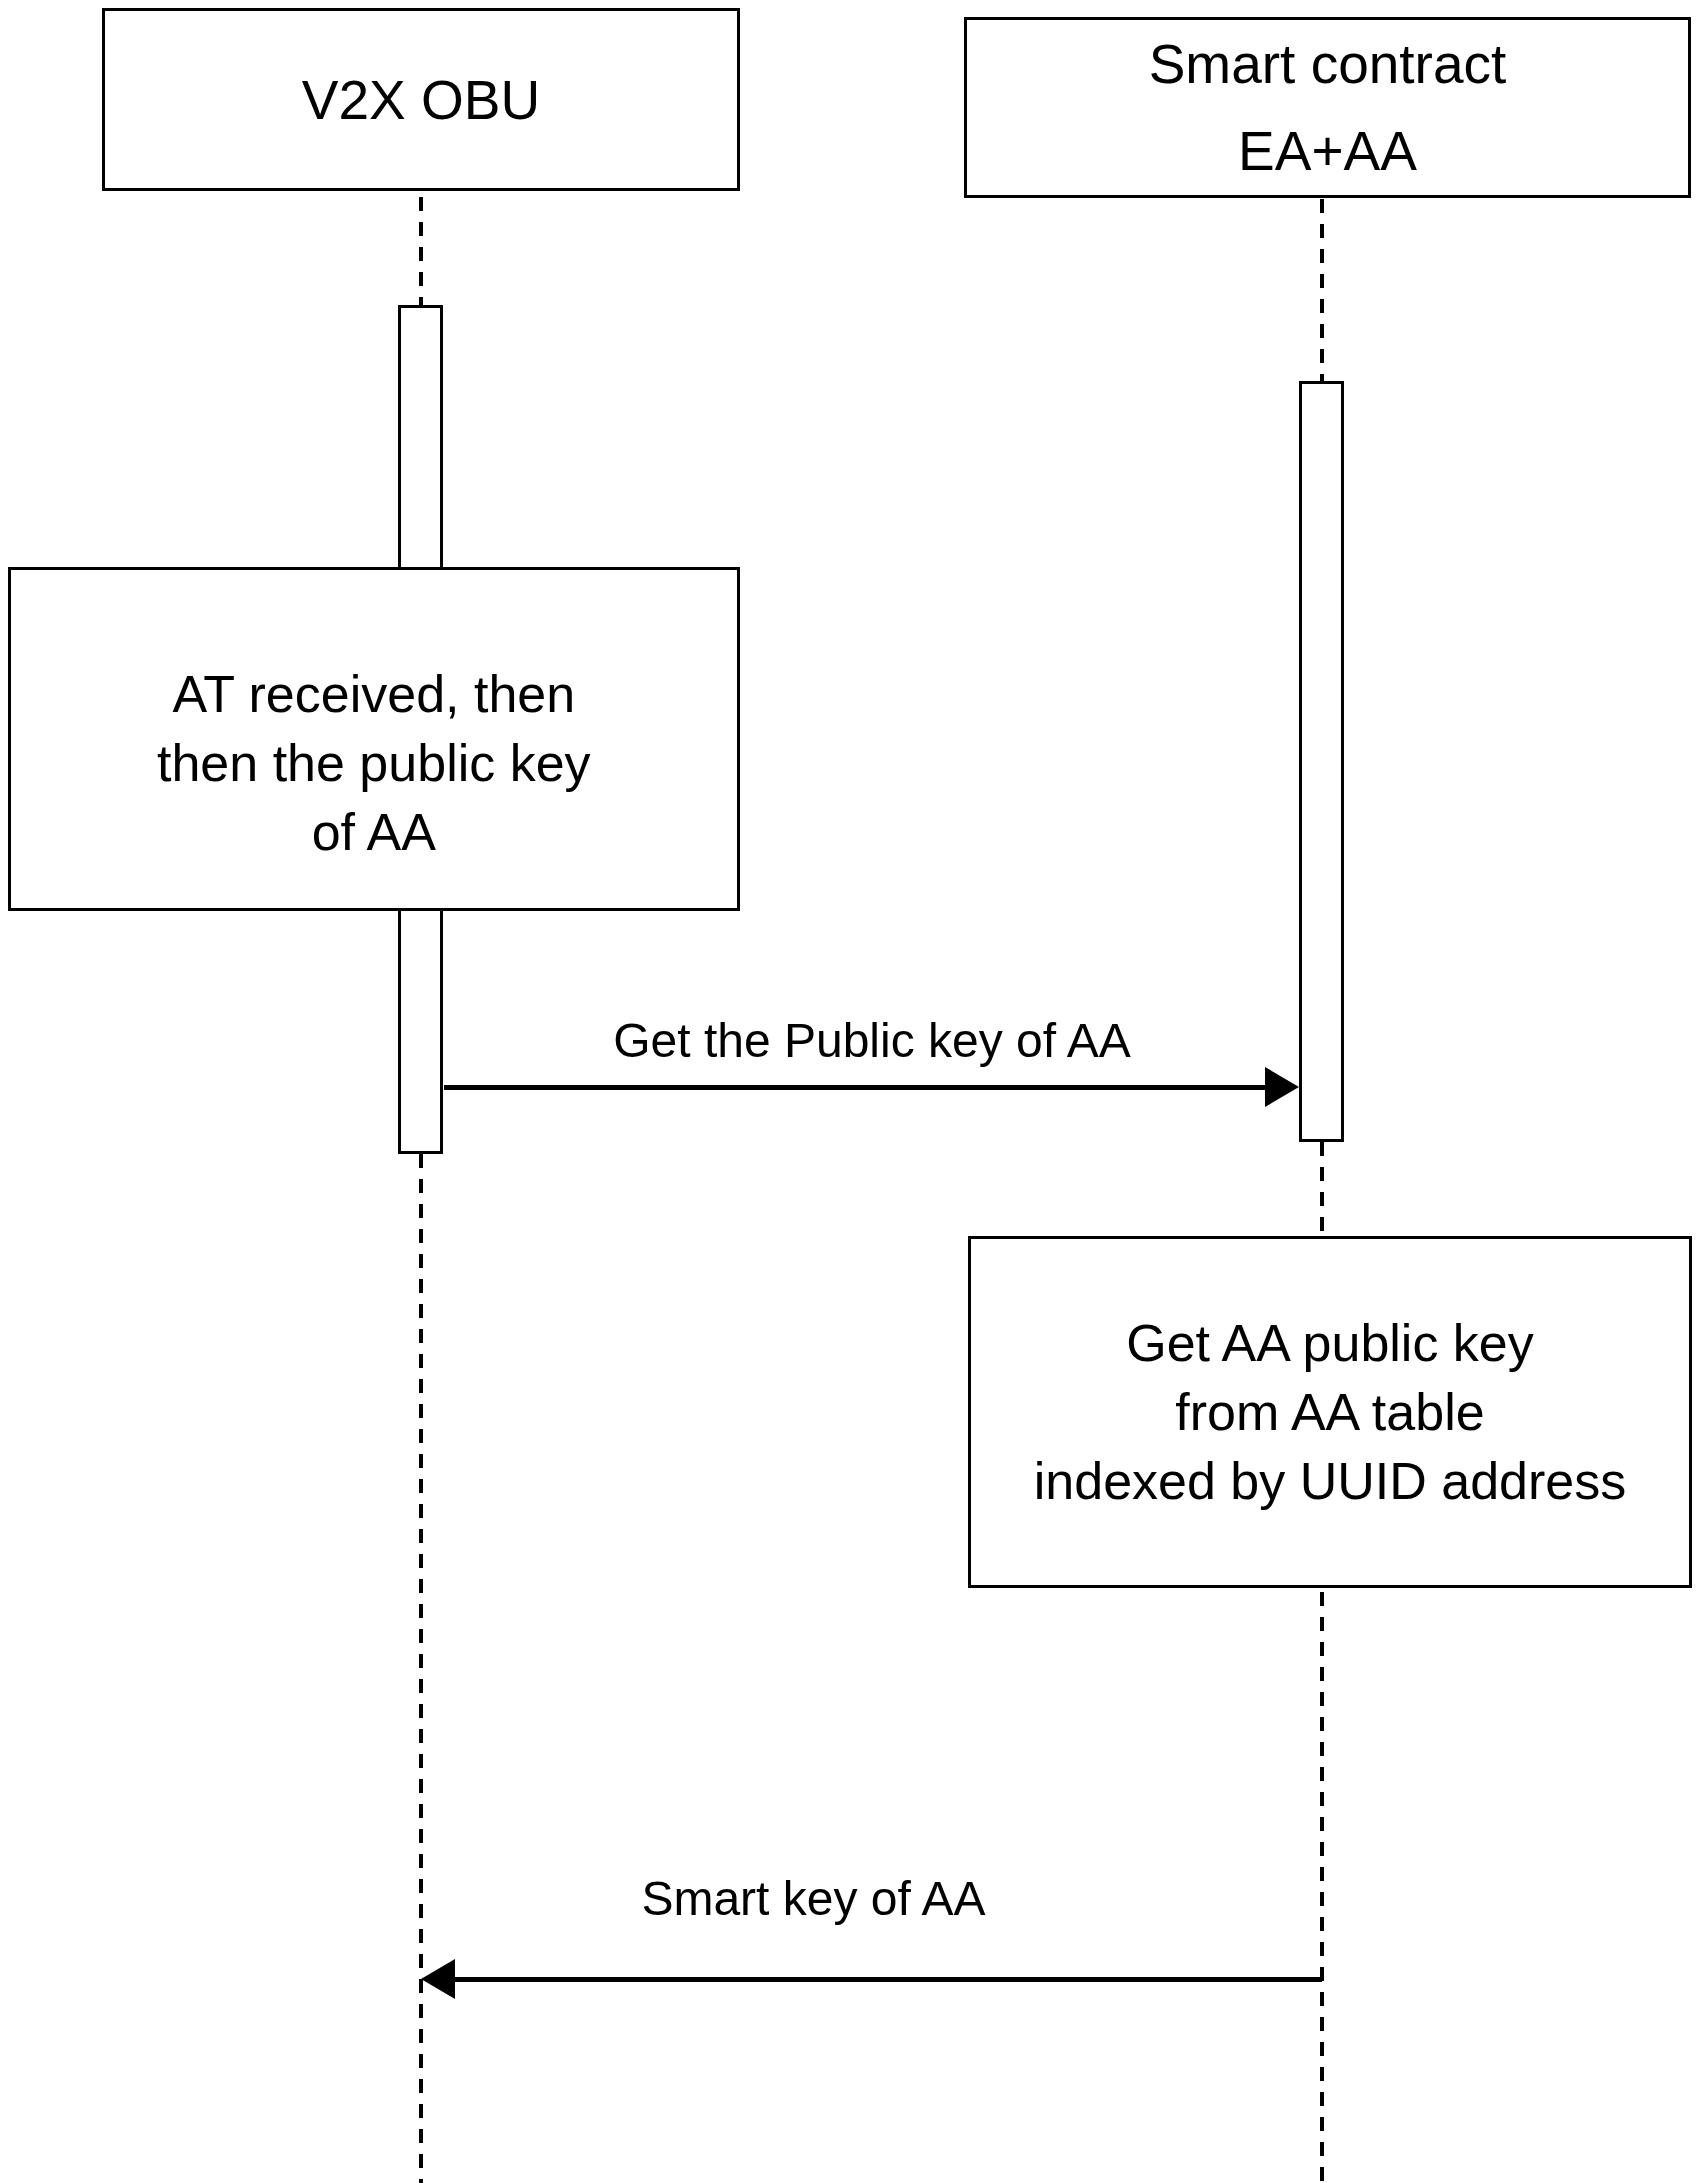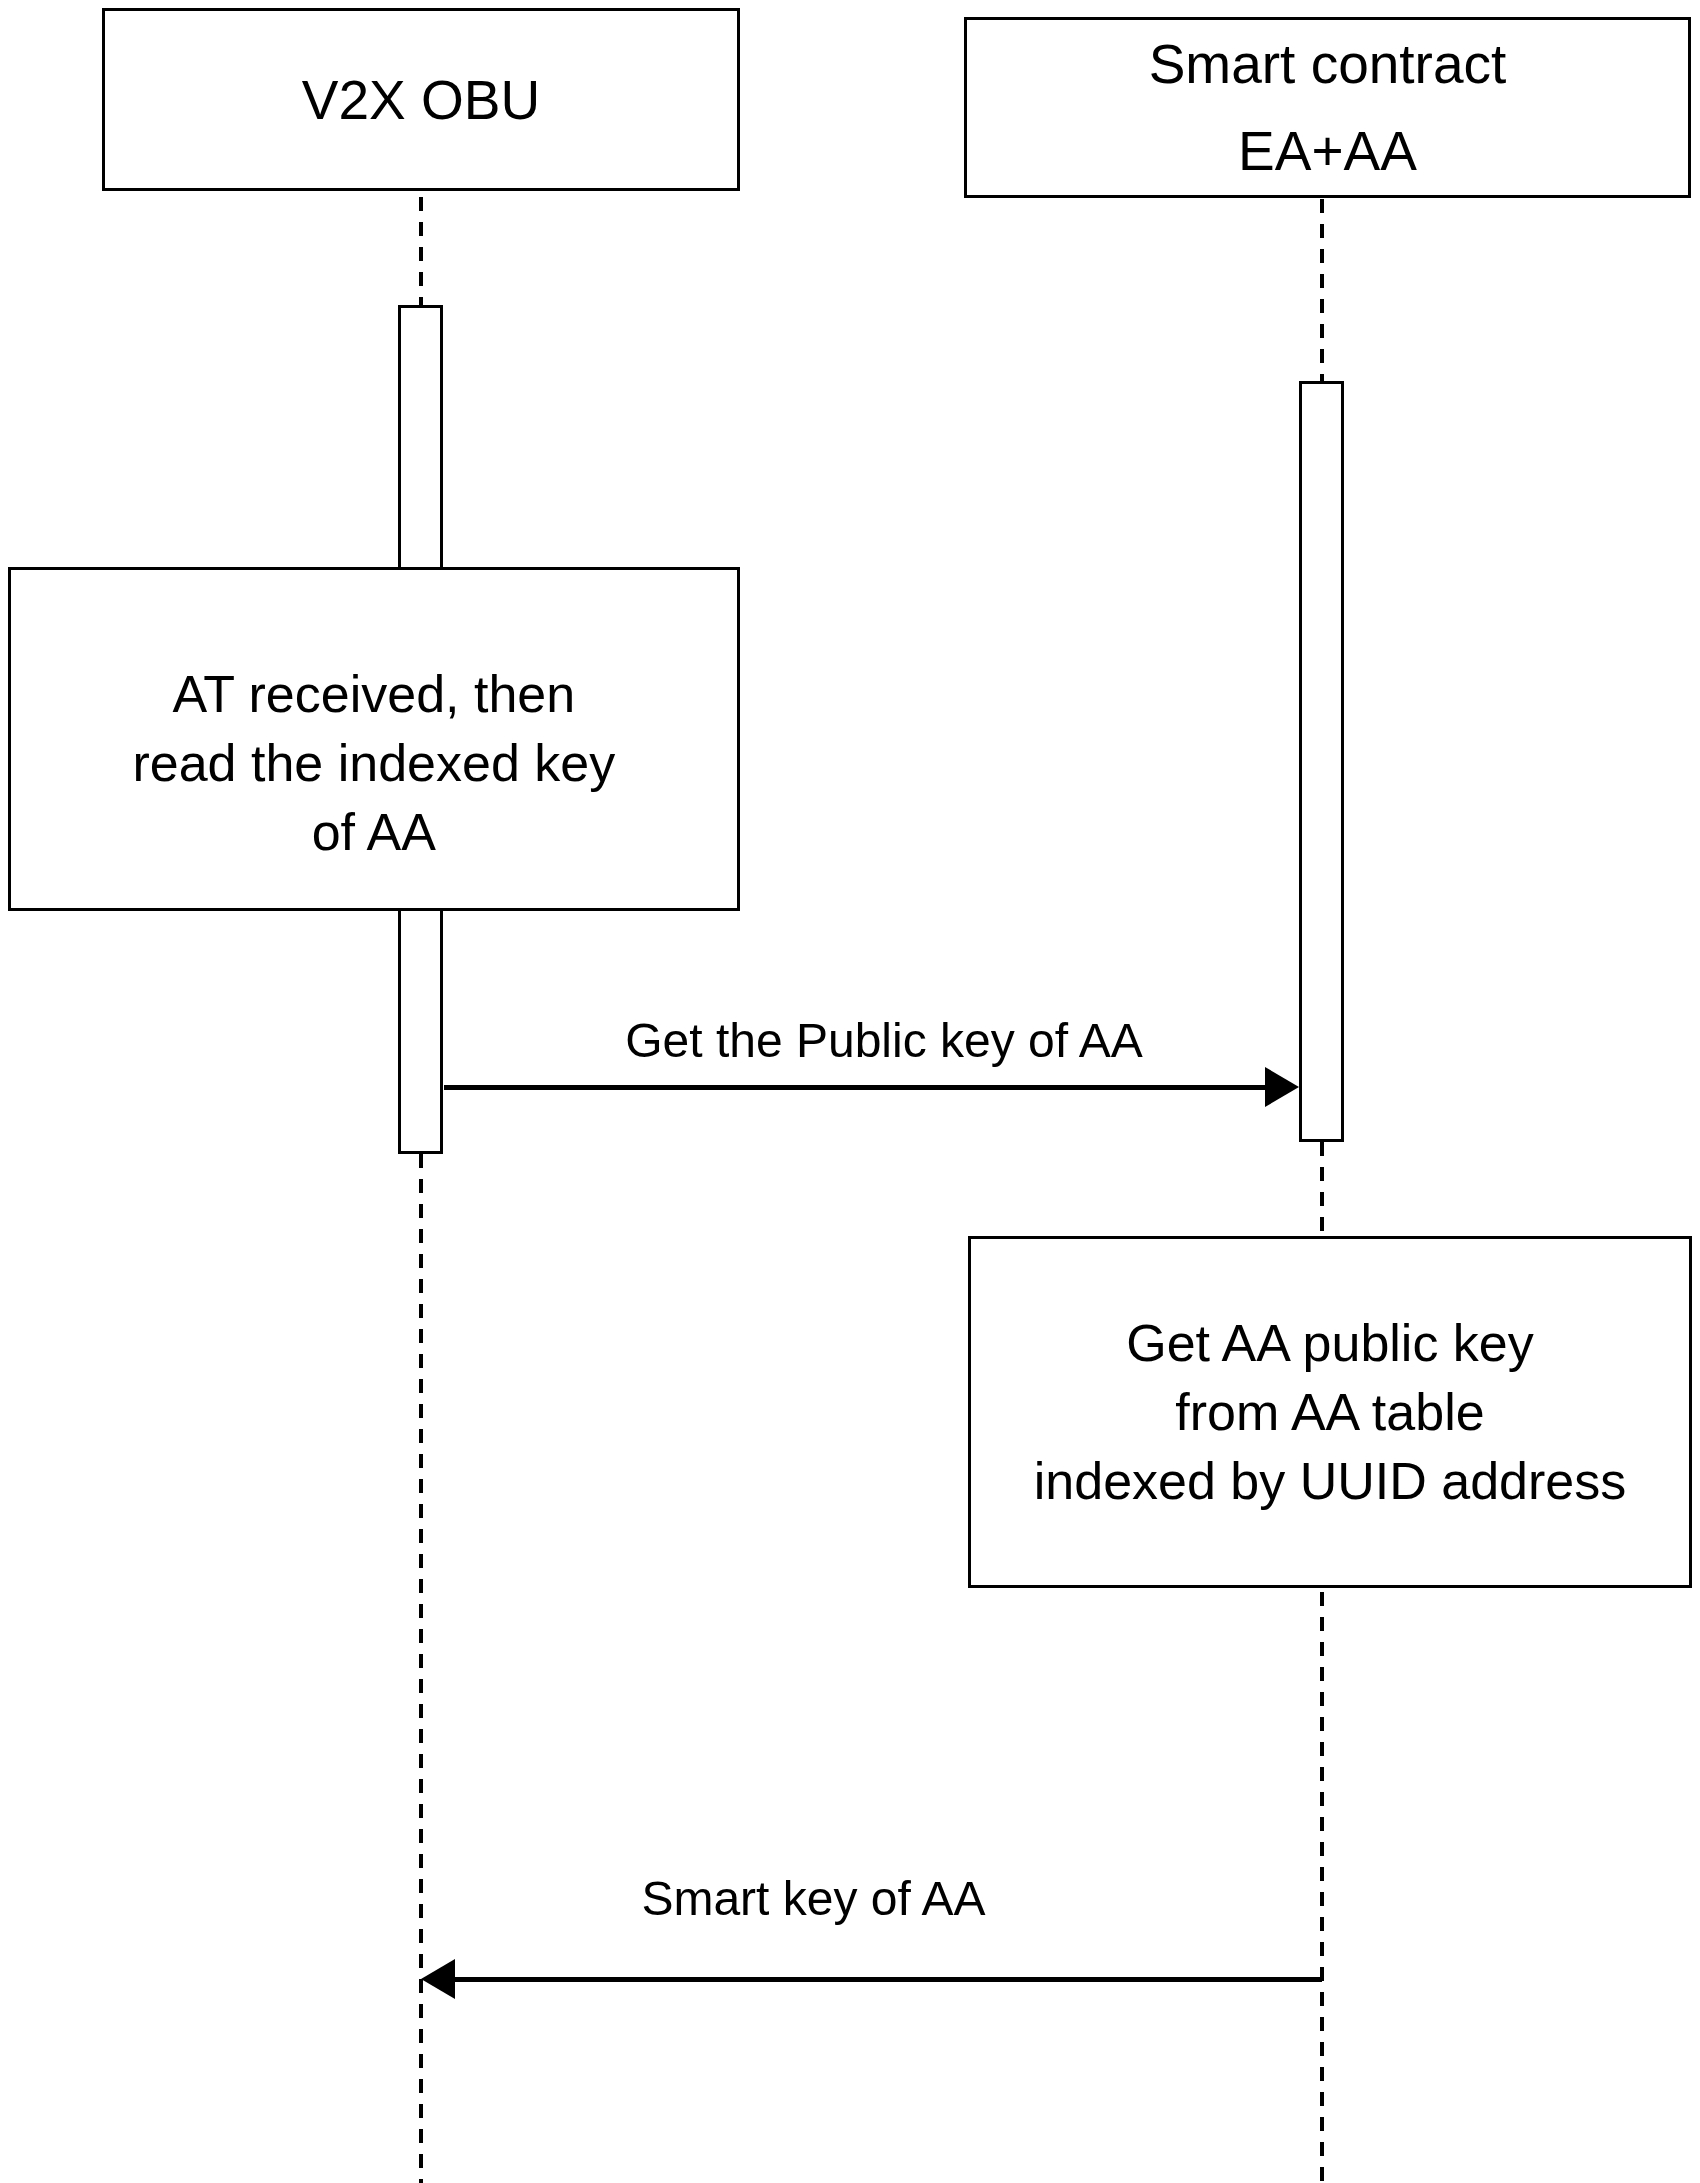--- a/index.html
+++ b/index.html
@@ -94,21 +94,21 @@
   #m2head { left: 421px;  top: 1959px; border-right: 34px solid #000000; }
 
   .msg-label {
     position: absolute;
     text-align: center;
     font-size: 48px;
     line-height: 55px;
     white-space: nowrap;
     z-index: 3;
   }
-  #m1label { left: 444px; top: 1013px; width: 856px; margin-left: 12px; }
+  #m1label { left: 444px; top: 1013px; width: 856px; }
   #m2label { left: 421px; top: 1871px; width: 903px; transform: translateX(-59px); }
 </style>
 </head>
 <body>
 
 <div class="canvas">
 
   <div class="lifeline" id="ll1a"></div>
   <div class="lifeline" id="ll1b"></div>
   <div class="lifeline" id="ll2a"></div>
@@ -120,21 +120,21 @@
   <div class="pbox" id="p1">
     <span>V2X OBU</span>
   </div>
   <div class="pbox" id="p2">
     <span>Smart contract</span>
     <span>EA+AA</span>
   </div>
 
   <div class="note" id="note1">
     <span>AT received, then</span>
-    <span>read the indexed key</span>
+    <span>then the public key</span>
     <span>of AA</span>
   </div>
   <div class="note" id="note2">
     <span>Get AA public key</span>
     <span>from AA table</span>
     <span>indexed by UUID address</span>
   </div>
 
   <div class="msg-label" id="m1label">Get the Public key of AA</div>
   <div class="msg-line" id="m1line"></div>

